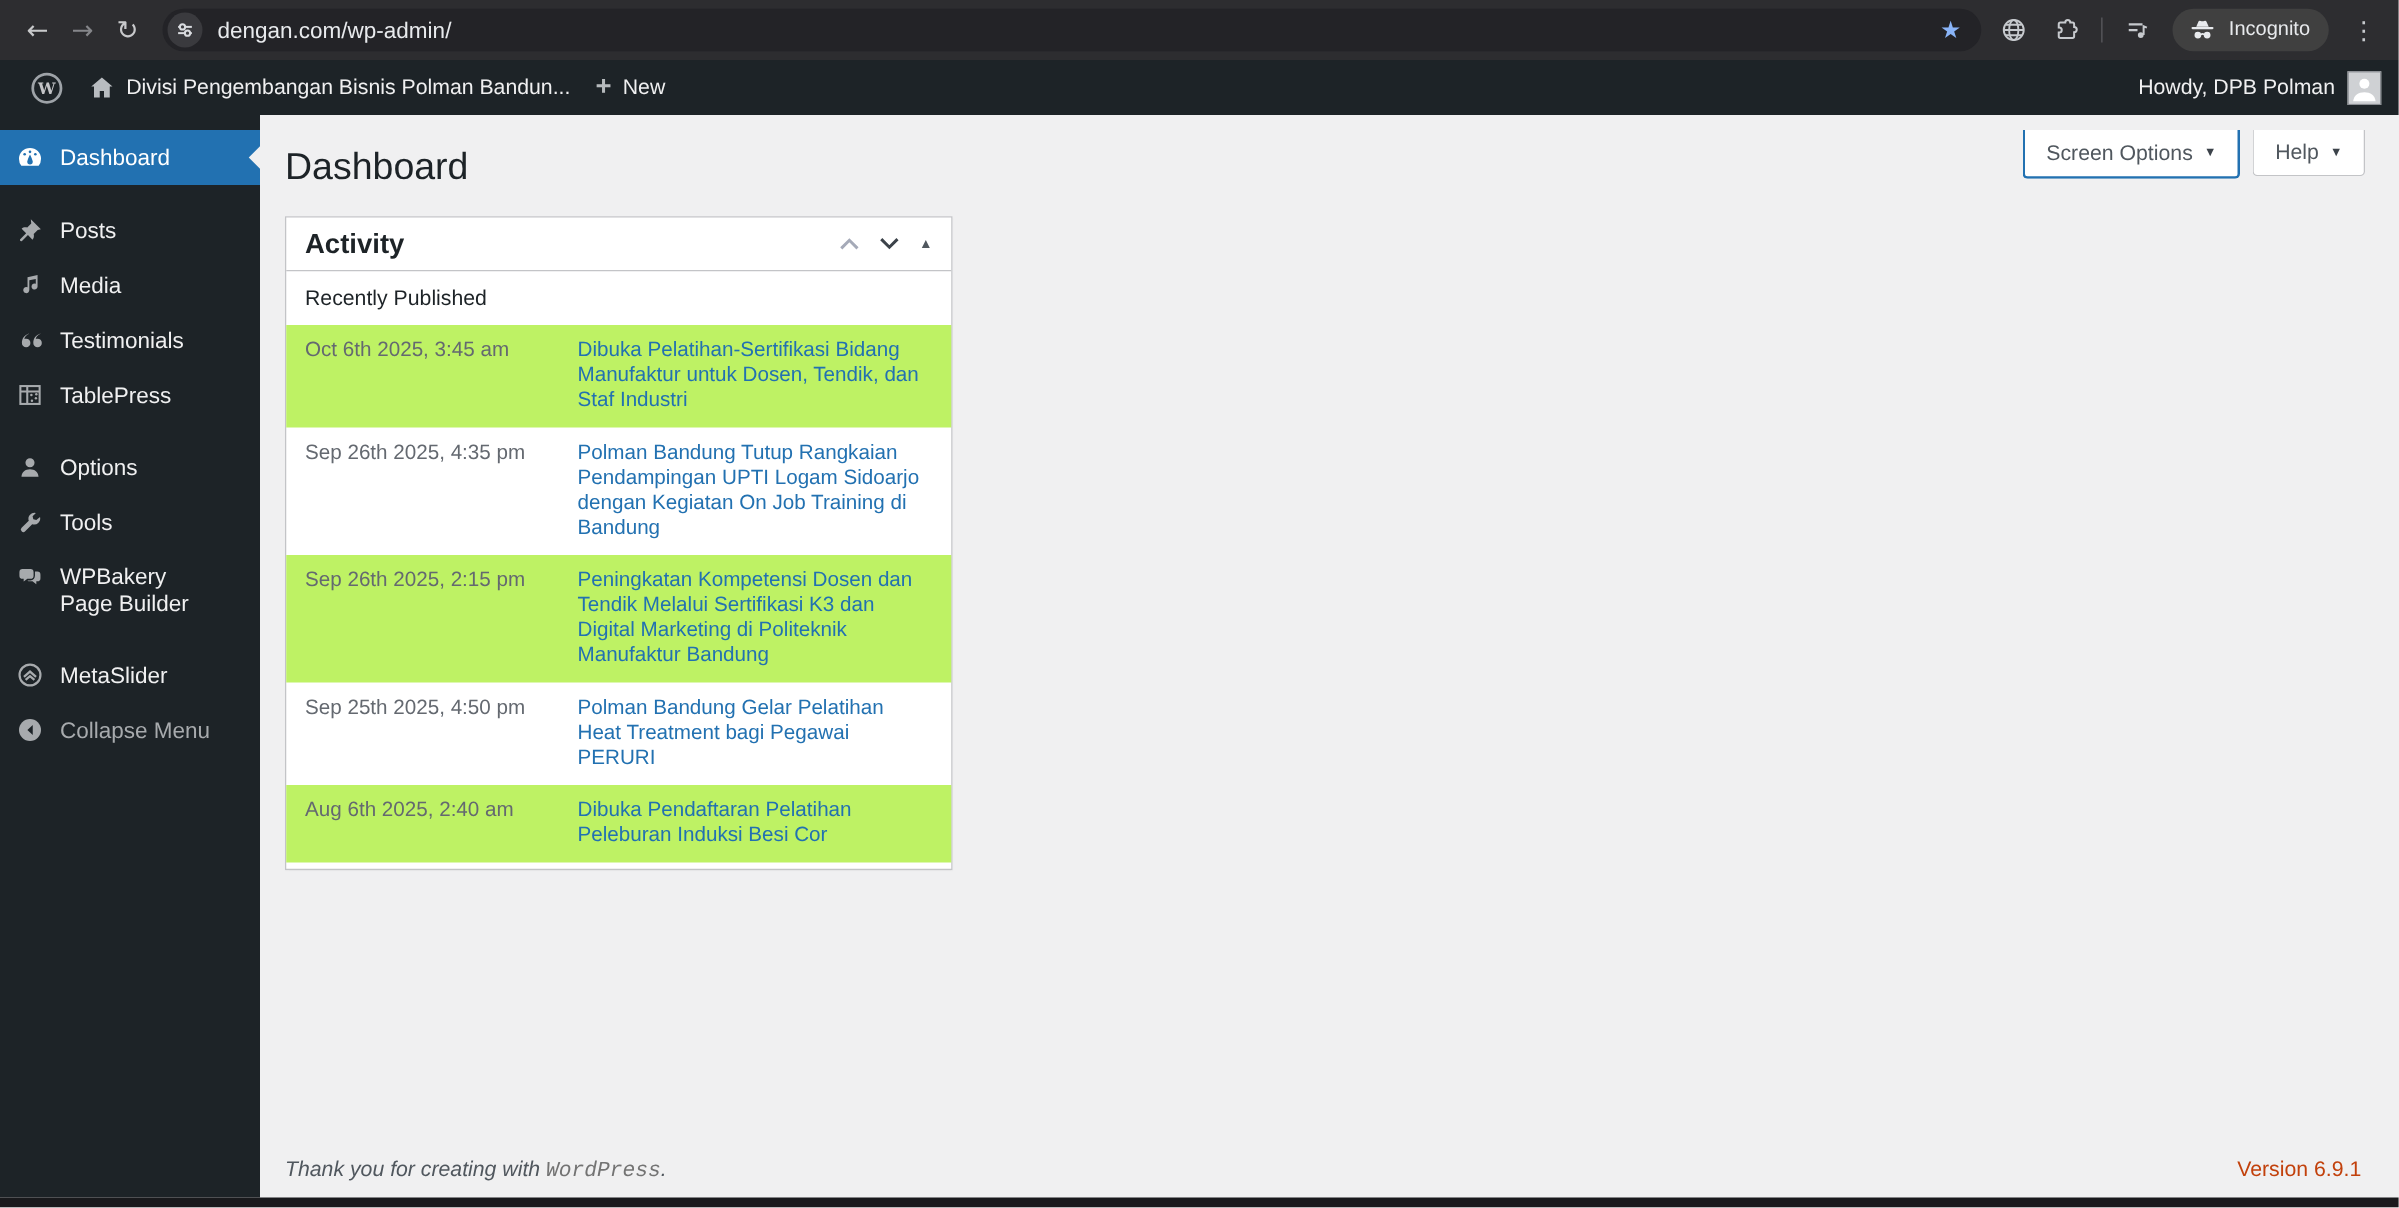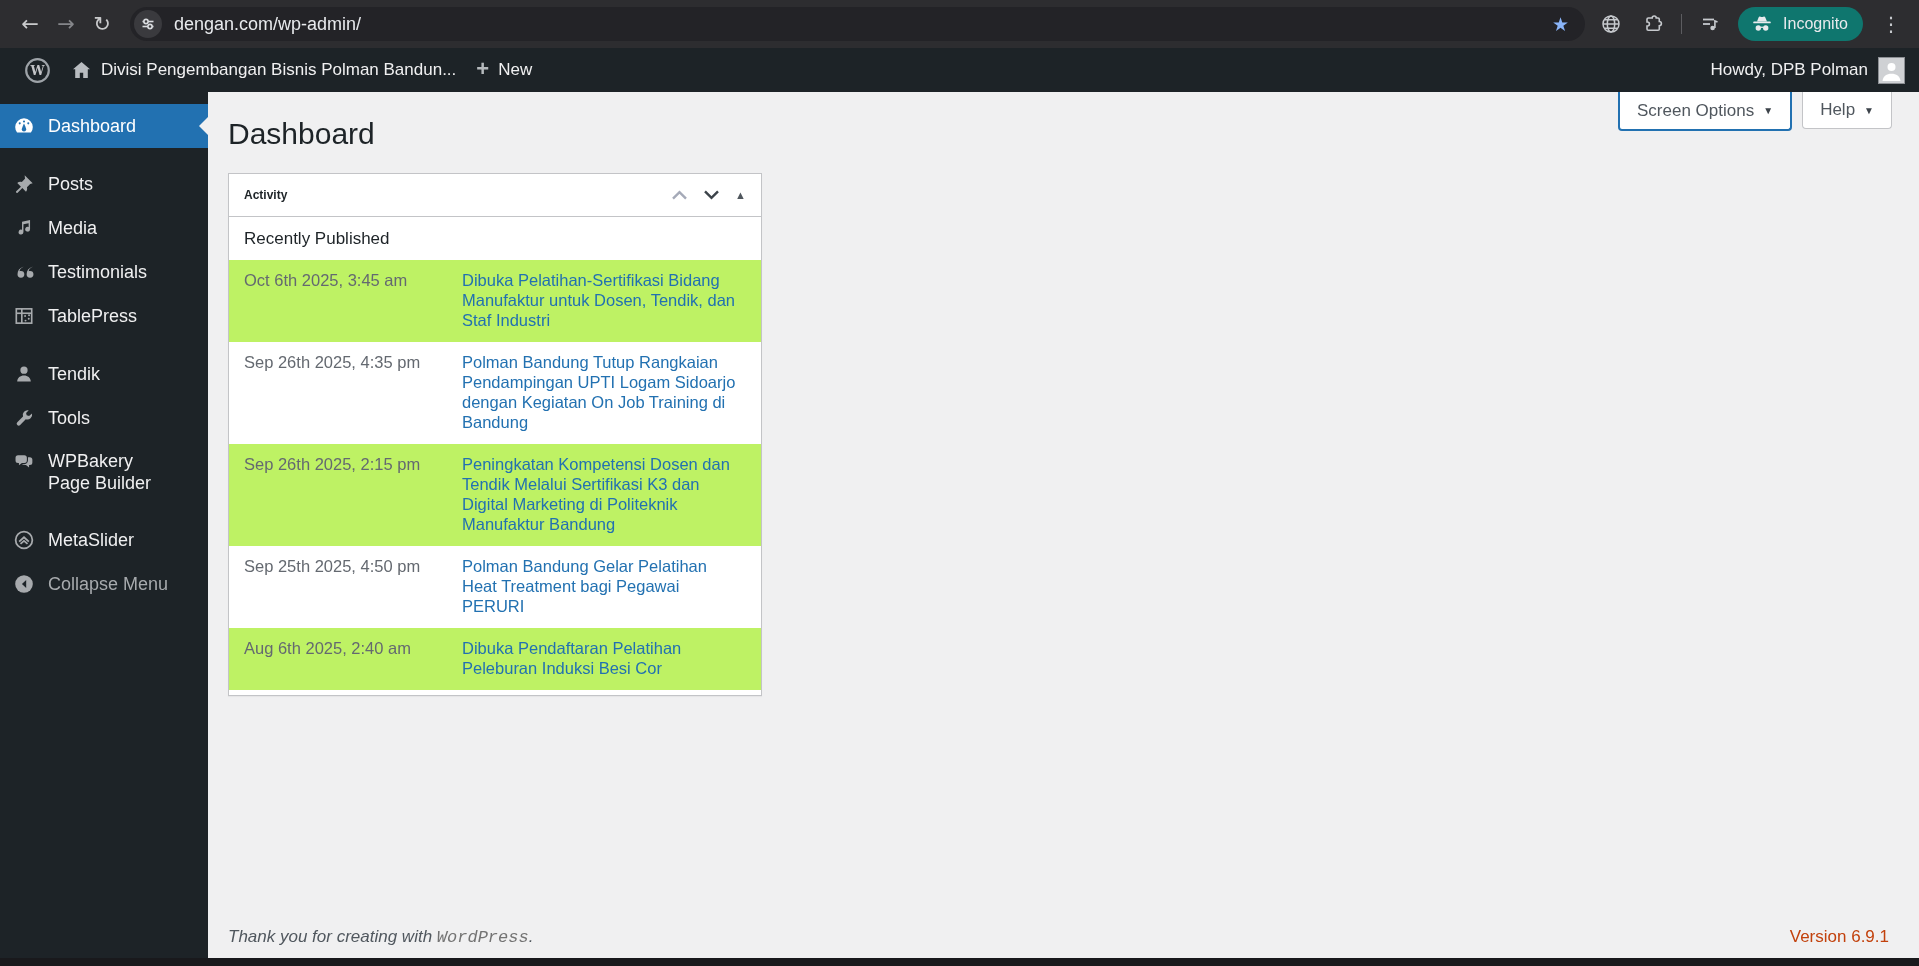--- a/index.html
+++ b/index.html
@@ -11,21 +11,21 @@
   .chrome-toolbar { height:48px; background:#2d2d30; display:flex; align-items:center; padding:0 10px 0 12px; flex:none; }
   .nav-btn { width:36px; height:36px; border:none; background:transparent; color:#c8c9cb; font-size:21px; line-height:36px; text-align:center; border-radius:50%; cursor:pointer; font-family:"DejaVu Sans", sans-serif; }
   .nav-btn.dim { color:#85868a; }
   .omnibox { flex:1; height:34px; margin:0 8px 0 10px; background:#232327; border-radius:17px; display:flex; align-items:center; padding:0 12px 0 4px; min-width:0; }
   .tune-circle { width:28px; height:28px; border-radius:50%; background:#3a3a3e; display:flex; align-items:center; justify-content:center; flex:none; }
   .url-text { color:#e8eaed; font-size:18px; margin-left:12px; flex:1; white-space:nowrap; overflow:hidden; }
   .star-glyph { color:#8ab4f8; font-size:19px; flex:none; padding:0 4px; }
   .tb-right { display:flex; align-items:center; gap:6px; flex:none; }
   .tb-icon { width:36px; height:36px; display:flex; align-items:center; justify-content:center; border-radius:50%; cursor:pointer; }
   .tb-sep { width:1px; height:20px; background:#5c5c60; margin:0 4px; }
-  .incog-pill { height:34px; background:#0f766e; border-radius:17px; display:flex; align-items:center; gap:9px; padding:0 15px 0 12px; color:#e8eaed; font-size:16px; margin:0 4px; }
+  .incog-pill { height:34px; background:#404040; border-radius:17px; display:flex; align-items:center; gap:9px; padding:0 15px 0 12px; color:#e8eaed; font-size:16px; margin:0 4px; }
   .dots-glyph { color:#c6c9cd; font-size:20px; font-family:"DejaVu Sans", sans-serif; }
 
   
   .admin-bar { height:44px; background:#1d2327; display:flex; align-items:center; padding:0 14px; color:#f0f0f1; font-size:17px; flex:none; }
   .ab-item { display:flex; align-items:center; gap:9px; padding:0 10px; height:100%; cursor:pointer; }
   .ab-plus { color:#b6babd; font-size:22px; font-weight:bold; line-height:1; margin-top:-2px; }
   .ab-spacer { flex:1; }
   .howdy { margin-right:10px; cursor:pointer; }
   .avatar { width:27px; height:27px; background:#cfd1d4; border:1px solid #8c8f94; overflow:hidden; flex:none; cursor:pointer; }
 
@@ -39,30 +39,30 @@
   .menu-item.active::after { content:""; position:absolute; right:0; top:50%; margin-top:-9px; border:9px solid transparent; border-right-color:#f0f0f1; }
   .menu-item.dimmed { color:#a7aaad; }
   .gap-sm { margin-top:14px; }
   .menu-item.two-line { align-items:flex-start; padding-top:10px; padding-bottom:10px; }
   .menu-item.two-line .mi-label { line-height:22px; width:132px; }
   .icon-cut { fill:#1d2327; }
   .menu-item.active .icon-cut { fill:#2271b1; }
 
   
   .content { flex:1; position:relative; min-width:0; }
-  .screen-meta { position:absolute; top:0; right:27px; display:flex; gap:10px; z-index:5;margin-left:48px; }
+  .screen-meta { position:absolute; top:12px; right:27px; display:flex; gap:10px; z-index:5;margin-left:48px; }
   .meta-btn { background:#fff; border:1px solid #c3c4c7; border-top:none; border-radius:0 0 4px 4px; height:37px; display:flex; align-items:center; gap:9px; padding:0 17px; font-size:17px; color:#50575e; cursor:pointer; font-family:"Liberation Sans", sans-serif; }
   .meta-btn.focused { border:2px solid #2271b1; border-top:none; height:39px; }
   .tri-down { font-size:10px; color:#3c434a; }
 
   .page-title { margin:24px 0 0 20px; font-size:30px; font-weight:400; color:#1d2327; line-height:36px; }
 
   .activity-card { margin:21px 0 0 20px; width:534px; background:#fff; border:1px solid #c3c4c7; box-shadow:0 1px 1px rgba(0,0,0,.04); }
   .card-header { height:43px; padding:0 15px; border-bottom:1px solid #c3c4c7; display:flex; align-items:center; }
-  .card-title { font-size:12px; font-weight:bold; color:#1d2327; flex:1; }
+  .card-title { font-size:22px; font-weight:bold; color:#1d2327; flex:1; }
   .card-controls { display:flex; align-items:center; gap:15px; }
   .ctl { cursor:pointer; display:flex; align-items:center; }
   .toggle-tri { font-size:11px; color:#50575e; }
   .section-title { padding:12px 15px 11px; font-size:17px; color:#1d2327; }
   .activity-row { display:flex; padding:10px 15px 12px; }
   .activity-row.odd { background:#bef264;justify-content:center; }
   .row-date { width:218px; flex:none; color:#646970; font-size:16.5px; line-height:20px; }
   .row-link { flex:1; color:#2271b1; font-size:16.5px; line-height:20px; text-decoration:none; cursor:pointer; }
   .card-bottom-pad { height:5px; }
 
@@ -213,21 +213,21 @@
               <circle cx="14.6" cy="9.4" r=".9"></circle>
           </g>
         </svg>
         <span class="mi-label">TablePress</span>
       </div>
 
       <div class="menu-item gap-sm">
         <svg class="mi-icon" viewBox="0 0 20 20">
           <path fill="currentColor" d="M10 3.2a3.3 3.3 0 1 1 0 6.6 3.3 3.3 0 0 1 0-6.6zM3.8 16.8c.2-3.5 2.8-5.5 6.2-5.5s6 2 6.2 5.5z"></path>
         </svg>
-        <span class="mi-label">Tendik</span>
+        <span class="mi-label">Options</span>
       </div>
 
       <div class="menu-item">
         <svg class="mi-icon" viewBox="0 0 20 20">
           <path fill="currentColor" d="M17.3 6a4.4 4.4 0 0 1-5.7 5.2l-5.1 5.2a1.8 1.8 0 0 1-2.6-2.6l5.2-5.1A4.4 4.4 0 0 1 14.3 3L11.9 5.4l.5 2.2 2.2.5z"></path>
         </svg>
         <span class="mi-label">Tools</span>
       </div>
 
       <div class="menu-item two-line">

